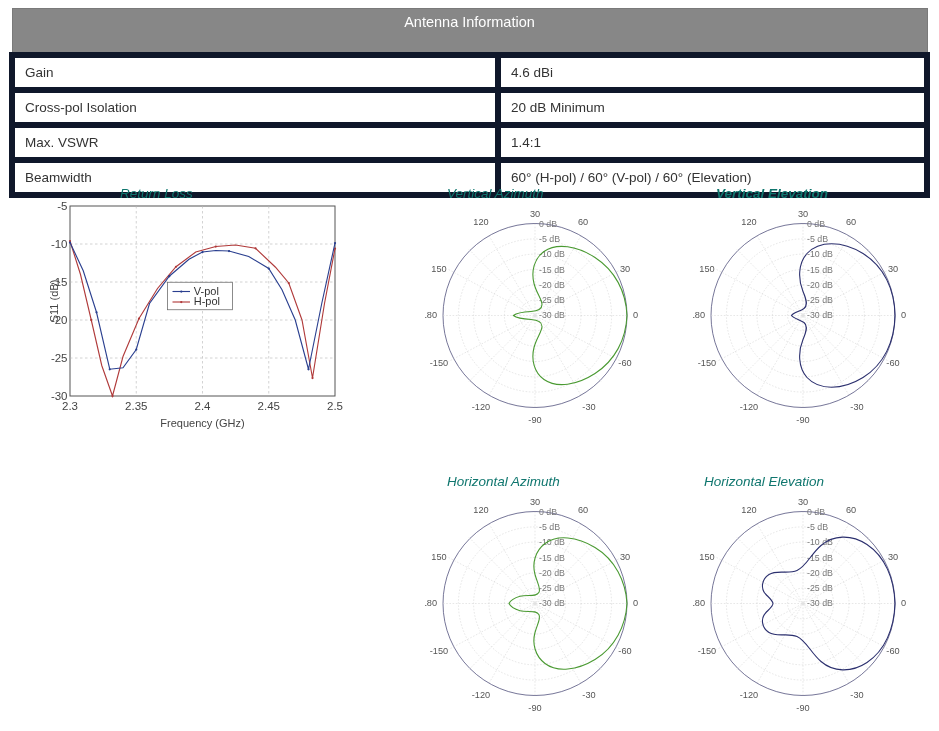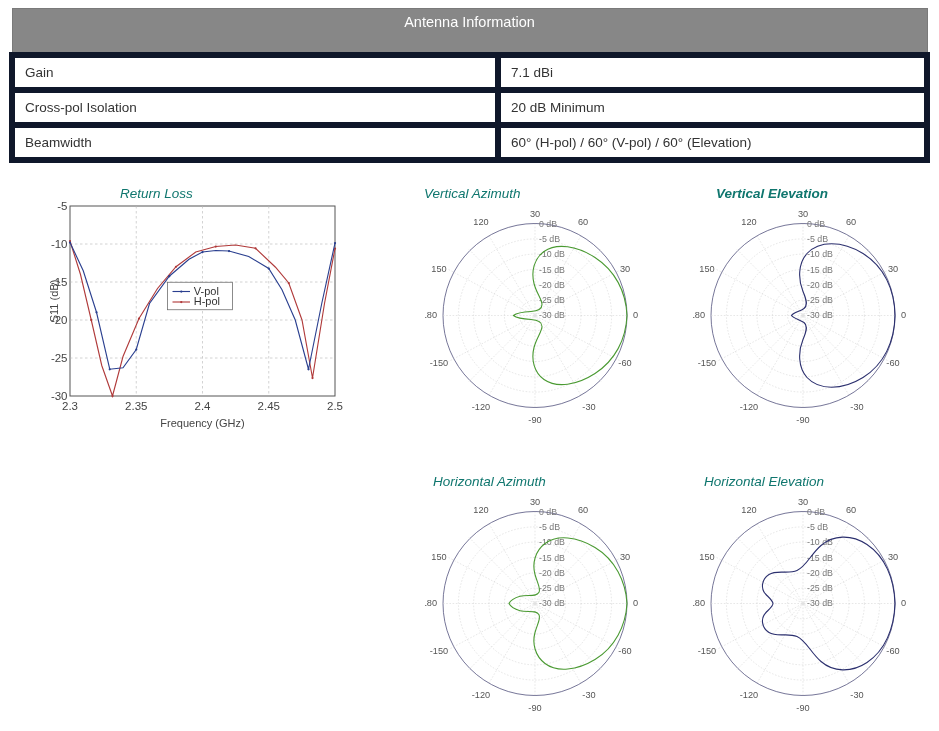--- a/index.html
+++ b/index.html
@@ -70,37 +70,41 @@
 
 <table class="info-table">
   <thead>
     <tr>
       <th colspan="2">Antenna Information</th>
     </tr>
   </thead>
   <tbody>
     <tr>
       <td class="label">Gain</td>
-      <td>7.1 dBi</td>
+      <td>4.6 dBi</td>
     </tr>
     <tr>
       <td class="label">Cross-pol Isolation</td>
       <td>20 dB Minimum</td>
     </tr>
     <tr>
+      <td class="label">Max. VSWR</td>
+      <td>1.4:1</td>
+    </tr>
+    <tr>
       <td class="label">Beamwidth</td>
       <td>60° (H-pol) / 60° (V-pol) / 60° (Elevation)</td>
     </tr>
   </tbody>
 </table>
 
 <div class="caption" style="left:120px; top:170px; width:170px;">Return Loss</div>
-<div class="caption" style="left:424px; top:170px; width:170px;">Vertical Azimuth</div>
+<div class="caption" style="left:447px; top:170px; width:170px;">Vertical Azimuth</div>
 <div class="caption" style="left:716px; top:170px; width:170px;font-weight:bold;">Vertical Elevation</div>
-<div class="caption" style="left:433px; top:458px; width:170px;">Horizontal Azimuth</div>
+<div class="caption" style="left:447px; top:458px; width:170px;">Horizontal Azimuth</div>
 <div class="caption" style="left:704px; top:458px; width:170px;">Horizontal Elevation</div>
 
 <div class="chart-block" style="left:50px; top:196px;">
 <svg width="305" height="245" viewBox="0 0 122 98">
 
   <rect x="8" y="4" width="106" height="76" fill="#ffffff" stroke="#555555" stroke-width="0.4"></rect>
 
   <g stroke="#b9b9b9" stroke-width="0.25" stroke-dasharray="1,1">
     <line x1="34.5" y1="4" x2="34.5" y2="80"></line>
     <line x1="61" y1="4" x2="61" y2="80"></line>

